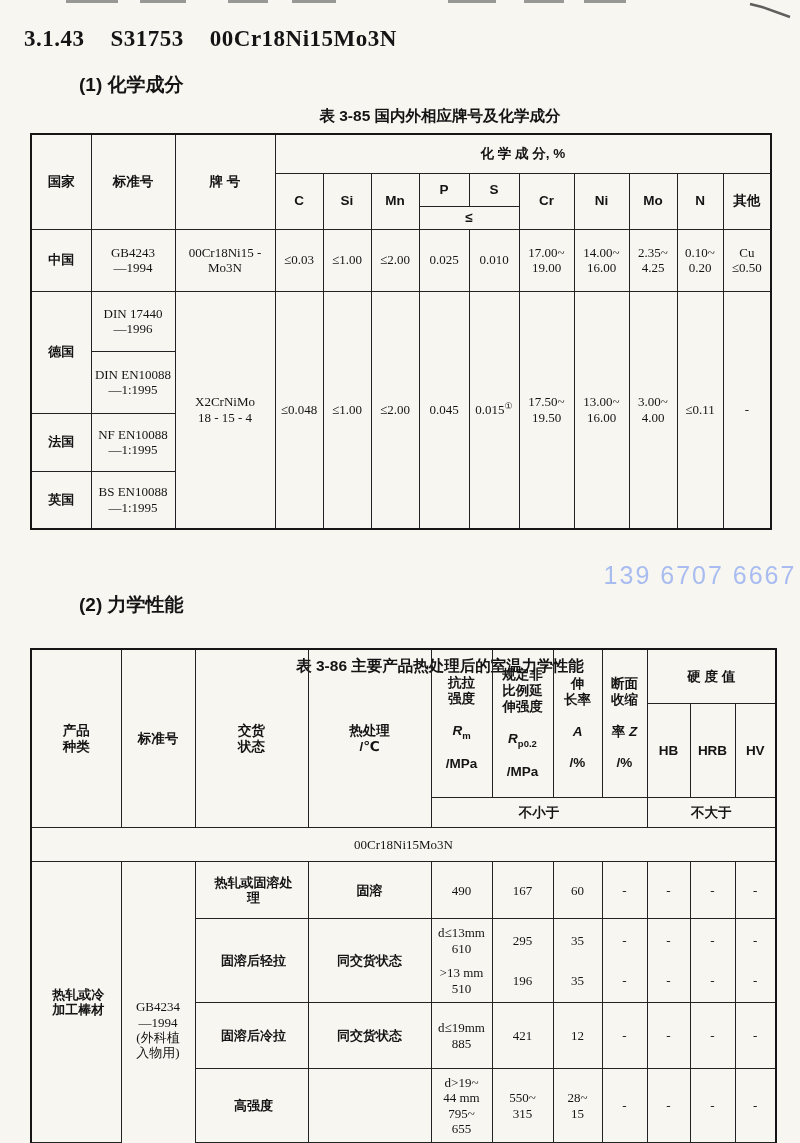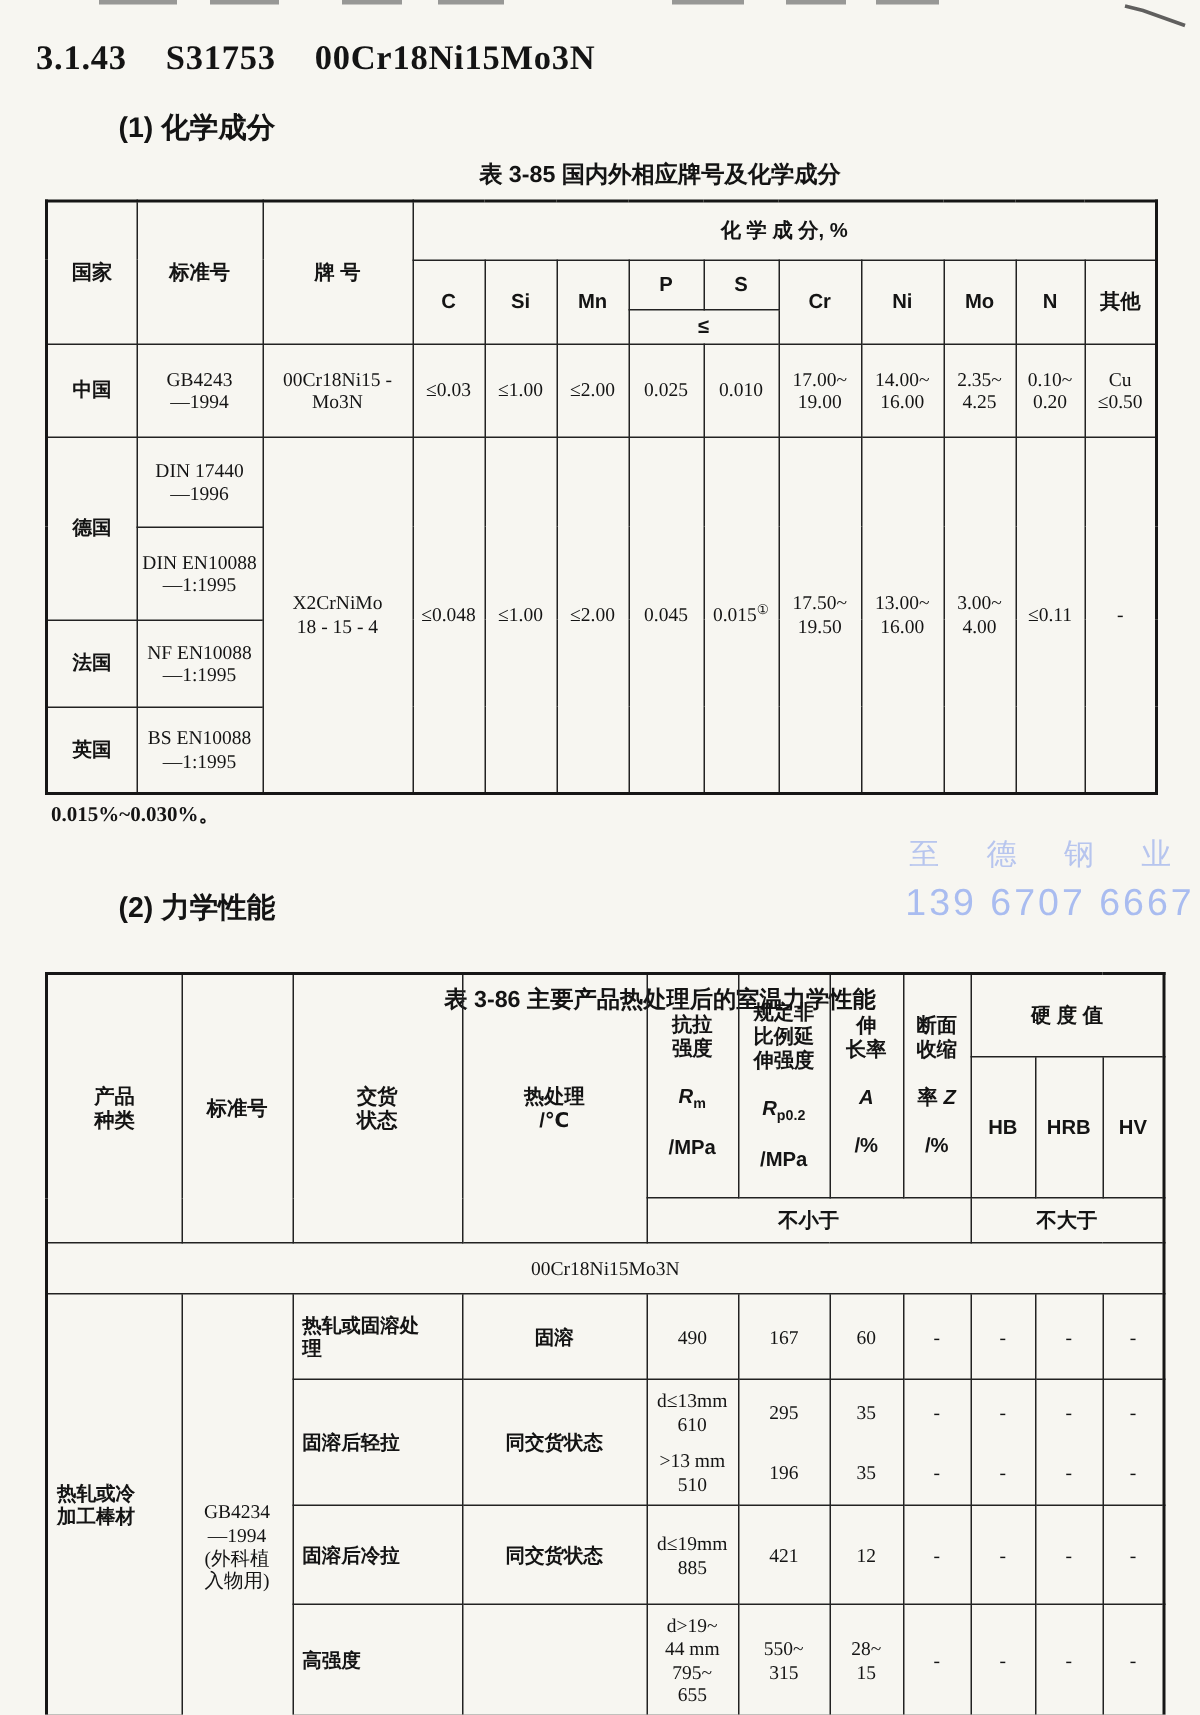--- a/index.html
+++ b/index.html
@@ -31,21 +31,21 @@
     text-align: center;
     vertical-align: middle;
     white-space: pre-line;
     font-size: 13px;
     line-height: 1.18;
     padding: 1px 2px;
     overflow: hidden;
   }
   th { font-family: "Liberation Sans", "DejaVu Sans", sans-serif; font-weight: 700; font-size: 13.5px; }
   .hei { font-family: "Liberation Sans", "DejaVu Sans", sans-serif; font-weight: 700; }
-  .left { text-align: left; padding-left: 6px; }
+  .left { text-align: center; padding-left: 6px; }
   sup { font-size: 9px; }
   sub { font-size: 9.5px; }
   i { font-style: italic; }
   .blk { display: block; }
   .half { height: 40px; display: flex; align-items: center; justify-content: center; white-space: pre-line; }
 
   
   #note { left: 34px; top: 534px; width: 760px; font-size: 14px; font-weight: 600; }
   #note .blk + .blk { margin-left: 28px; margin-top: 6px; }
 
@@ -172,25 +172,23 @@
   </tr>
   <tr style="height:58px">
     <td class="hei">英国</td>
     <td>BS EN10088
 —1:1995</td>
   </tr>
 </tbody>
   </table>
 
 <div class="abs" id="note">
-  <span class="blk">0.015%~0.030%。</span>
 </div>
 
 <div class="abs" id="watermark">
-  <span class="wm1">至 德 钢 业</span>
   <span class="wm2">139 6707 6667</span>
 </div>
 
 <div class="abs sec-title" id="sec2-title">(2) 力学性能</div>
 <div class="abs tbl-caption" id="t86-caption">表 3-86  主要产品热处理后的室温力学性能</div>
 
 <table class="abs" id="table86">
   <colgroup>
     <col style="width:90px">
       <col style="width:74px">

